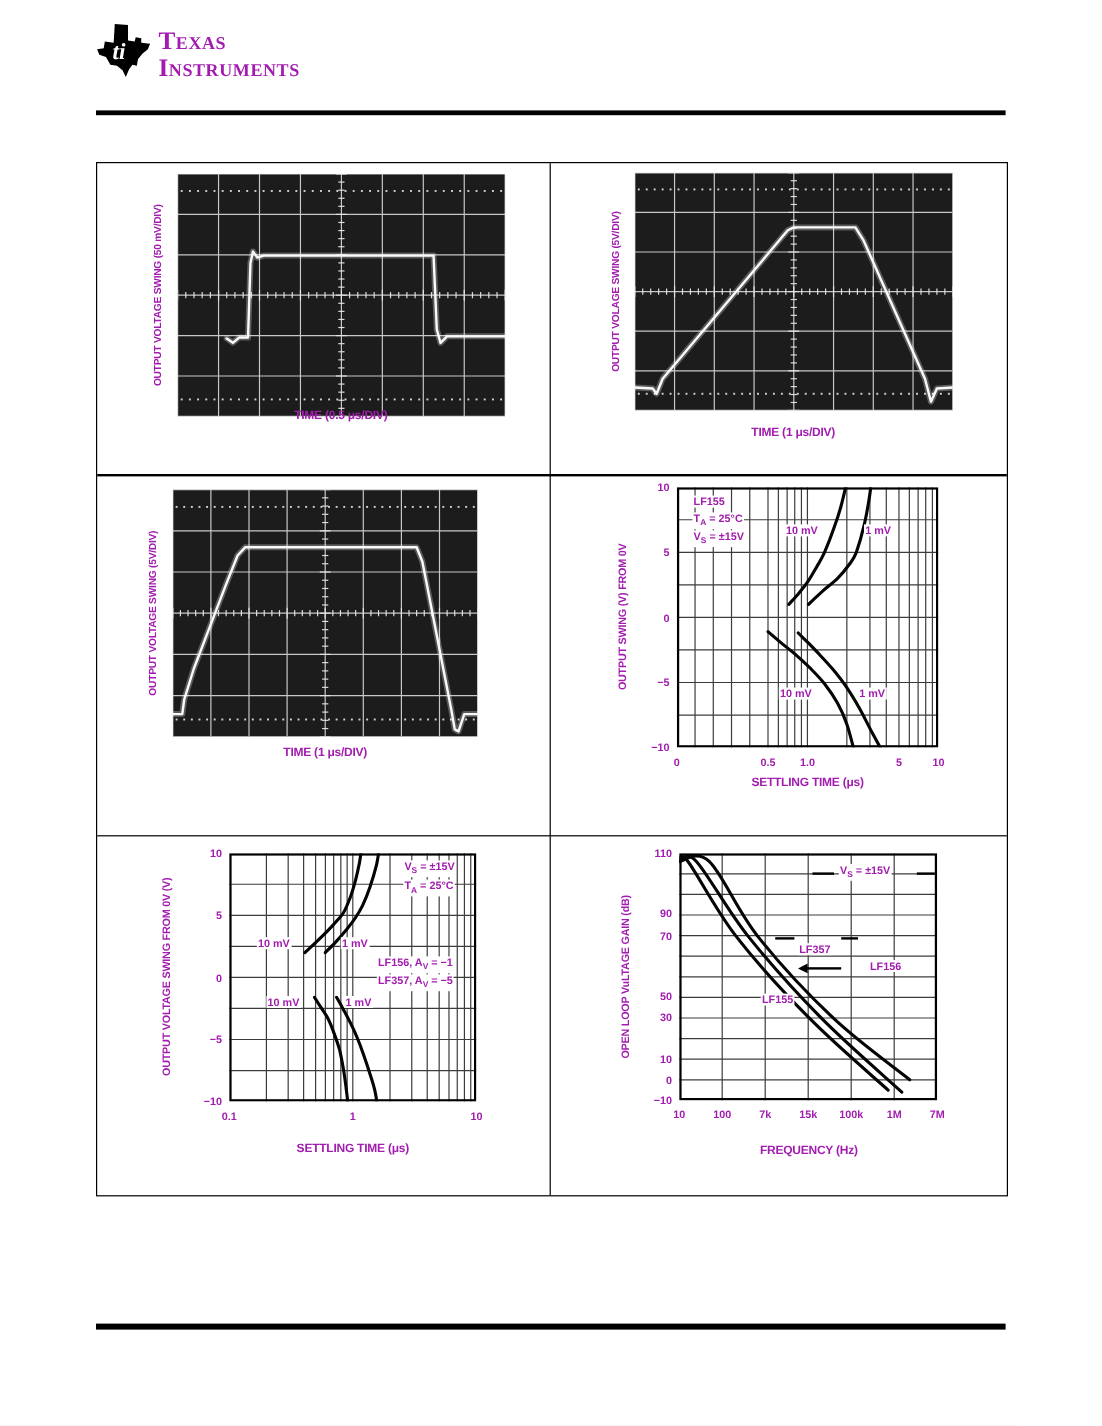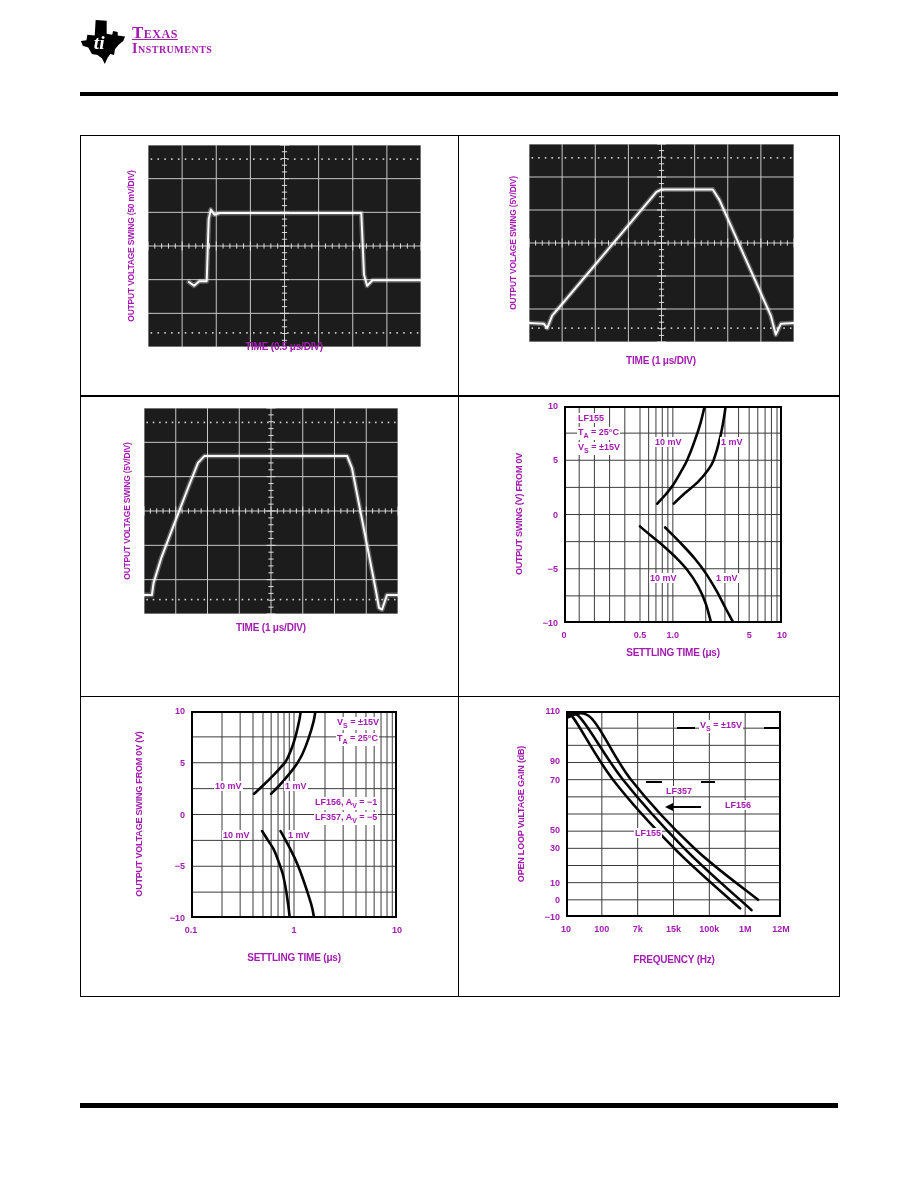--- a/index.html
+++ b/index.html
@@ -3,22 +3,22 @@
 <meta charset="utf-8">
 <style>
   html,body{margin:0;padding:0;background:#e9e9e9;}
   .page{position:relative;width:918px;height:1188px;background:#ffffff;margin:0 auto;
         font-family:"Liberation Sans",sans-serif;color:#a21caf;overflow:hidden;}
   
   .header{position:absolute;left:80px;top:16px;height:58px;}
   .ti-mark{position:absolute;left:0;top:2px;width:46px;height:48px;}
   .brand{position:absolute;left:52px;top:8px;font-family:"Liberation Serif",serif;
          font-variant:small-caps;font-weight:bold;line-height:1;letter-spacing:.5px;}
-  .brand-top{font-size:17px;text-decoration:underline;}
-  .brand-bottom{font-size:14px;margin-top:1px;}
+  .brand-top{font-size:21px;}
+  .brand-bottom{font-size:21px;margin-top:1px;}
   .rule{position:absolute;left:80px;width:758px;background:#000;}
   .rule-top{top:92px;height:4px;}
   .rule-bottom{top:1103px;height:5px;}
   
   .grid{position:absolute;left:80px;top:135px;width:758px;height:860px;border:1.6px solid #000;}
   .cell{position:absolute;}
   .vdiv{position:absolute;left:376.5px;top:0;width:1.6px;height:100%;background:#000;}
   .hdiv{position:absolute;left:0;width:100%;height:1.6px;background:#000;}
   
   .xlabel{position:absolute;transform:translateX(-50%);font-size:10px;font-weight:bold;
@@ -773,21 +773,21 @@
       <div class="arrow-head" style="left:206px;top:106px;"></div>
       <div class="arrow-line" style="left:213px;top:109px;width:29px;"></div>
       <span class="ann" style="left:245px;top:103px;margin-left:20px;">LF156</span>
       <span class="ann" style="left:175px;top:131px;">LF155</span>
     <div class="xtick" style="left: 107px; top: 227px;">10</div>
         <div class="xtick" style="left: 142.833px; top: 227px;">100</div>
         <div class="xtick" style="left: 178.667px; top: 227px;">7k</div>
         <div class="xtick" style="left: 214.5px; top: 227px;">15k</div>
         <div class="xtick" style="left: 250.333px; top: 227px; text-align: right;">100k</div>
         <div class="xtick" style="left: 286.167px; top: 227px;">1M</div>
-        <div class="xtick" style="left: 322px; top: 227px;">12M</div>
+        <div class="xtick" style="left: 322px; top: 227px;">7M</div>
         <div class="ytick" style="left: 101px; top: 14px;">110</div>
         <div class="ytick" style="left: 101px; top: 64px;">90</div>
         <div class="ytick" style="left: 101px; top: 82.6667px;">70</div>
         <div class="ytick" style="left: 101px; top: 133px;">50</div>
         <div class="ytick" style="left: 101px; top: 151.333px;">30</div>
         <div class="ytick" style="left: 101px; top: 185.667px;">10</div>
         <div class="ytick" style="left: 101px; top: 202.833px;">0</div>
         <div class="ytick" style="left: 101px; top: 220px;">−10</div>
       </div>
   </div>

